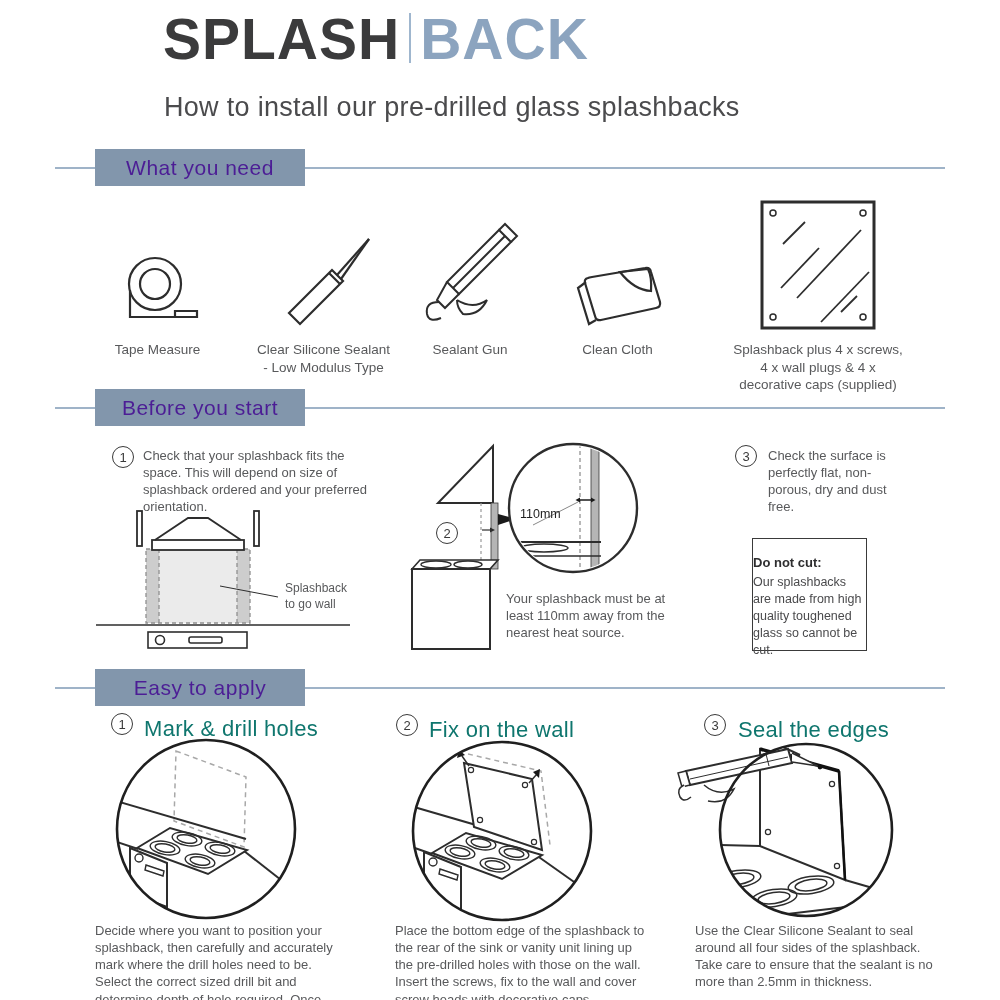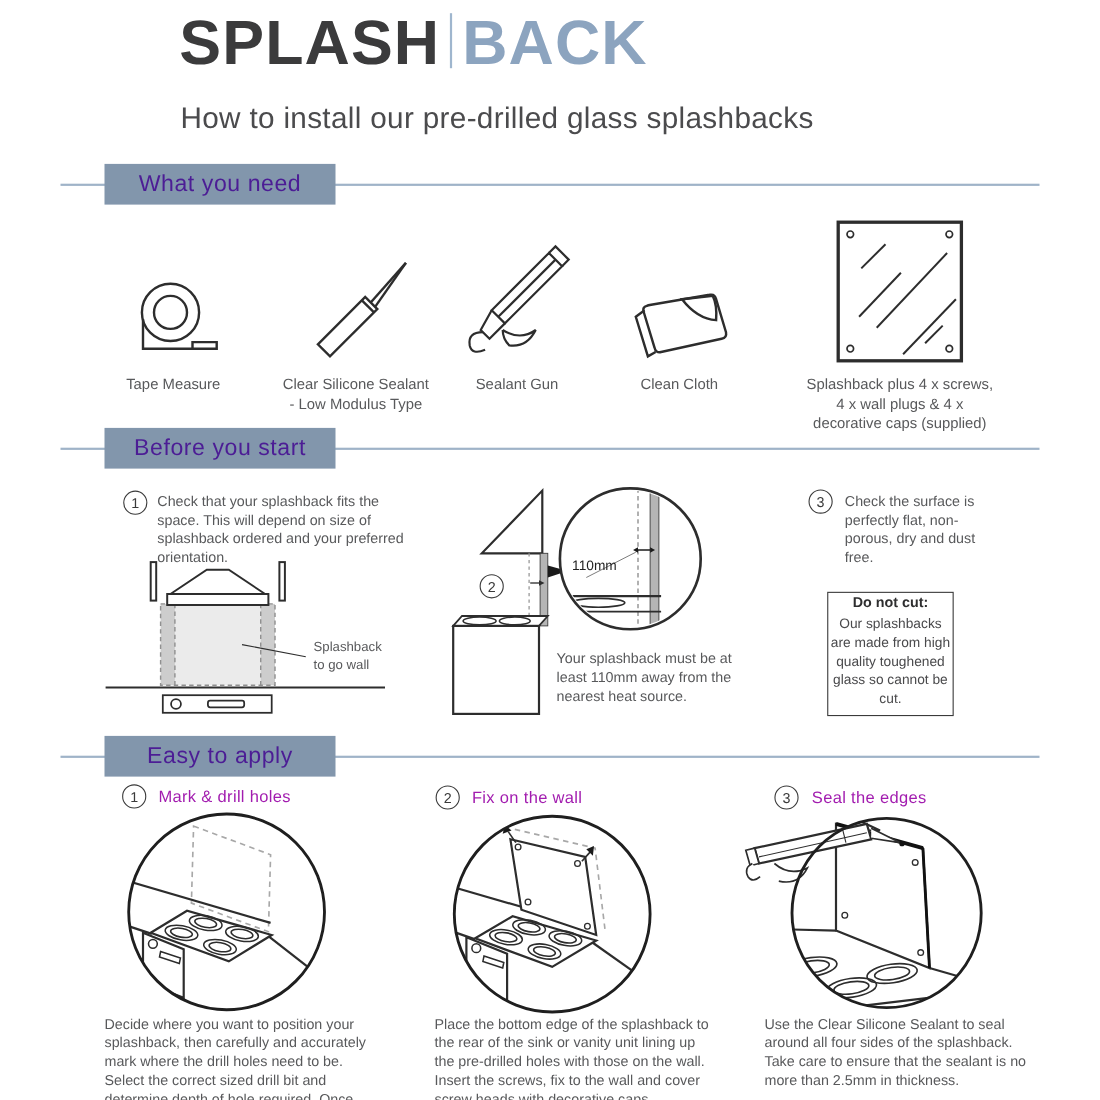--- a/index.html
+++ b/index.html
@@ -20,22 +20,22 @@
   .bar { left:95px; width:210px; height:37px; background:#8296AC; color:#4c1d95;
          display:flex; align-items:center; justify-content:center; font-size:21px; letter-spacing:0.5px; }
   
   .tool { top:198px; text-align:center; }
   .tool .iconwrap { height:134px; display:flex; align-items:flex-end; justify-content:center; }
   .tool .lbl { margin-top:9px; font-size:13.5px; line-height:1.3; white-space:pre-line; color:#58595B; }
   
   .num { width:22px; height:22px; border:1.5px solid #3A3A3A; border-radius:50%; color:#3A3A3A;
          display:flex; align-items:center; justify-content:center; font-size:13px; background:#fff; }
   .body-text { font-size:13px; line-height:1.32; color:#58595B; }
-  .step-head { font-size:15px; color:#a21caf; letter-spacing:0.3px; }
-  .warnbox { border:1.5px solid #3A3A3A; text-align:center; padding-top:1px; color:#4A4A4C; }
+  .step-head { font-size:22px; color:#0f766e; letter-spacing:0.3px; }
+  .warnbox { border:1.5px solid #3A3A3A; padding-top:16px; color:#4A4A4C; }
   .warnbox .t { font-weight:bold; font-size:13px; margin-bottom:4px; color:#2E2E2F; }
   .warnbox .b { font-size:12.5px; line-height:1.35; }
   .mm { font-size:12.5px; font-weight:normal; color:#1F1F1F; }
   .diag-lbl { font-size:12px; line-height:1.3; white-space:pre-line; }
   svg { display:block; }
 </style>
 </head>
 <body>
 
 <div class="page">

